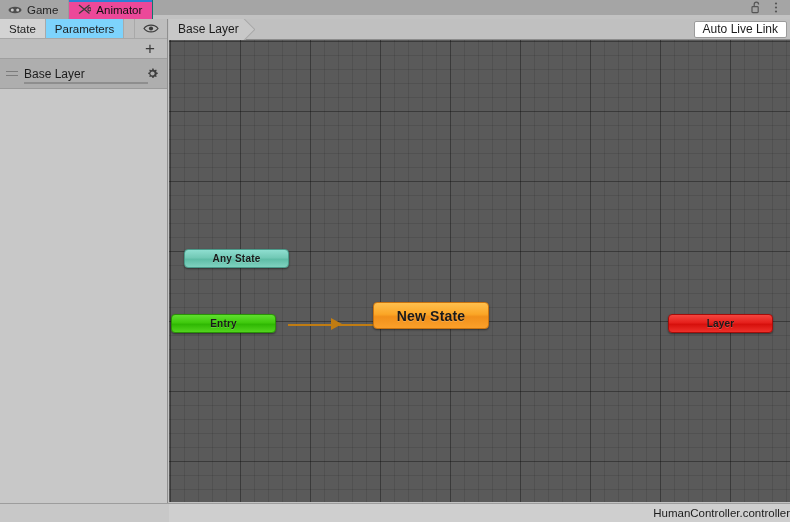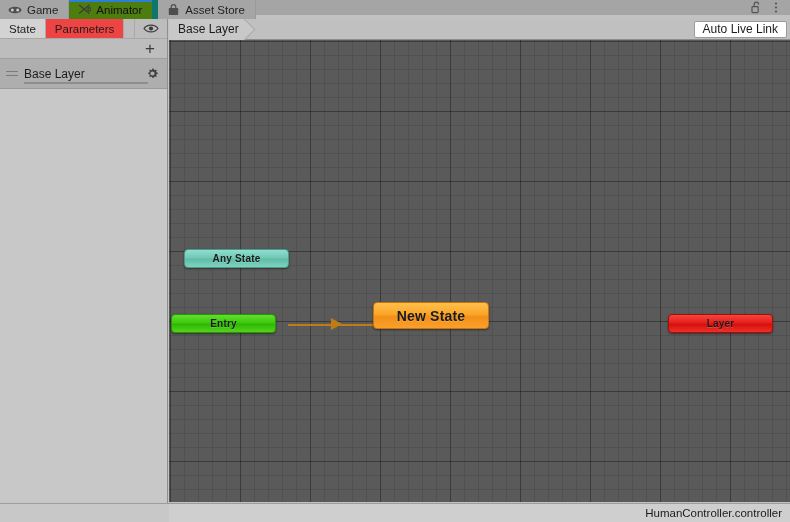--- a/index.html
+++ b/index.html
@@ -42,23 +42,23 @@
     height: 19px;
     box-sizing: border-box;
     background: #a5a5a5;
     color: #232323;
     font-size: 11.5px;
     border-right: 1px solid #9a9a9a;
     cursor: default;
     position: relative;
   }
   .tab.active {
-    background: #4d7c0f;
+    background: #ec4899;
     color: #101010;
-    border-right: 6px solid #0f766e;
+    border-right: 1px solid #0f766e;
   }
   .tab.active::before {
     content: "";
     position: absolute;
     left: 0; right: 0; top: 0;
     height: 2px;
     background: #2b7fd4;
   }
   .tab-icon {
     display: inline-flex;
@@ -100,21 +100,21 @@
     align-items: stretch;
     border-bottom: 1px solid #a8a8a8;
     box-sizing: border-box;
   }
   .lp-tab {
     display: flex;
     align-items: center;
     padding: 0 9px;
     font-size: 11.5px;
     color: #1d1d1d;
-    background: #ef4444;
+    background: #7dd3fc;
     border-right: 1px solid #a9a9a9;
     cursor: default;
   }
   .lp-tab.active {
     background: #d3d3d3;
   }
   .lp-eye {
     margin-left: auto;
     width: 32px;
     display: flex;
@@ -324,21 +324,20 @@
   
   .statusbar {
     position: absolute;
     left: 169px; top: 503px;
     width: 621px; height: 19px;
     background: #cfcfcf;
     border-top: 1px solid #9d9d9d;
     display: flex;
     align-items: center;
     justify-content: flex-end;
-    padding-right: 8px;
     box-sizing: border-box;
     font-size: 11.5px;
     color: #1c1c1c;
   }
   .statusbar-left {
     position: absolute;
     left: 0; top: 503px;
     width: 169px; height: 19px;
     background: #c8c8c8;
     border-top: 1px solid #9d9d9d;
@@ -366,29 +365,20 @@
     <div class="tab active">
       <span class="tab-icon">
         <svg width="13" height="11" viewBox="0 0 13 11">
           <path d="M1 1 L11.5 9.5 M1 9.5 L11.5 1" stroke="#3d3d3d" stroke-width="1.3" fill="none"></path>
           <circle cx="11.5" cy="5.2" r="1.6" fill="none" stroke="#3d3d3d" stroke-width="1.2"></circle>
         </svg>
       </span>
       <span>Animator</span>
     </div>
 
-    <div class="tab">
-      <span class="tab-icon">
-        <svg width="11" height="12" viewBox="0 0 11 12">
-          <path d="M3.2 4 V3 a2.3 2.3 0 0 1 4.6 0 V4" stroke="#4e4e4e" stroke-width="1.2" fill="none"></path>
-          <rect x="0.8" y="4" width="9.4" height="7" rx="0.8" fill="#4e4e4e"></rect>
-        </svg>
-      </span>
-      <span>Asset Store</span>
-    </div>
 
     <div class="tabstrip-right">
       <div class="icon-btn">
         <svg width="11" height="13" viewBox="0 0 11 13">
           <path d="M3.2 5.5 V3.4 a2.2 2.2 0 0 1 4.4 0" stroke="#555" stroke-width="1.2" fill="none"></path>
           <rect x="1" y="5.6" width="6.2" height="6" rx="0.8" fill="none" stroke="#555" stroke-width="1.2"></rect>
         </svg>
       </div>
       <div class="icon-btn">
         <svg width="4" height="13" viewBox="0 0 4 13">

